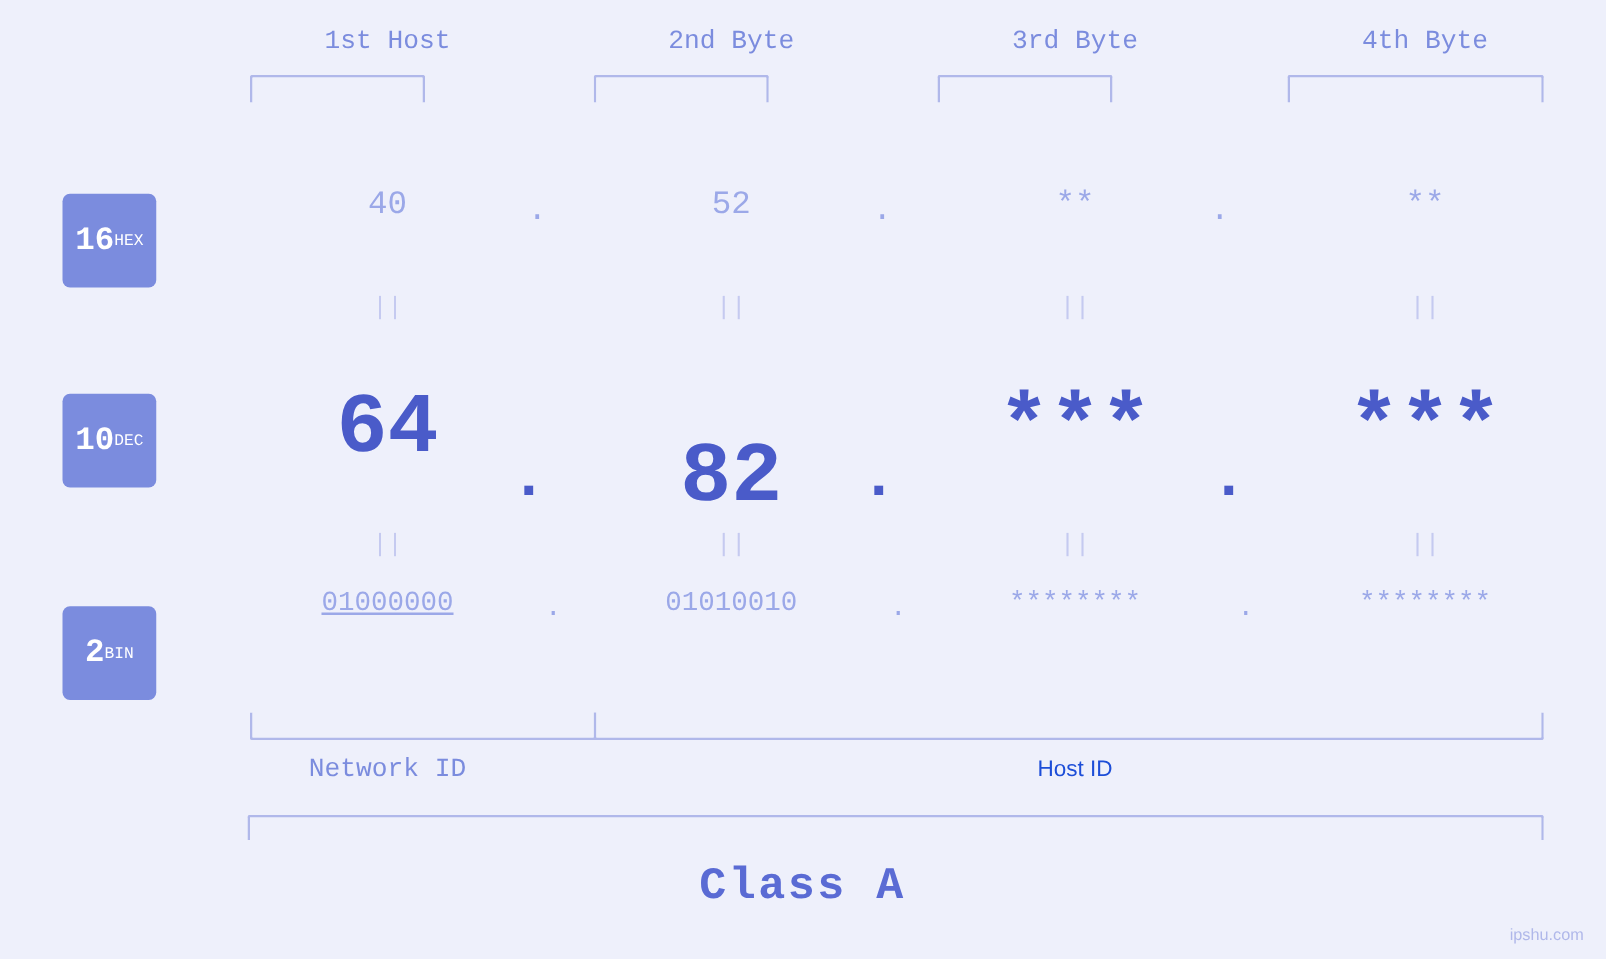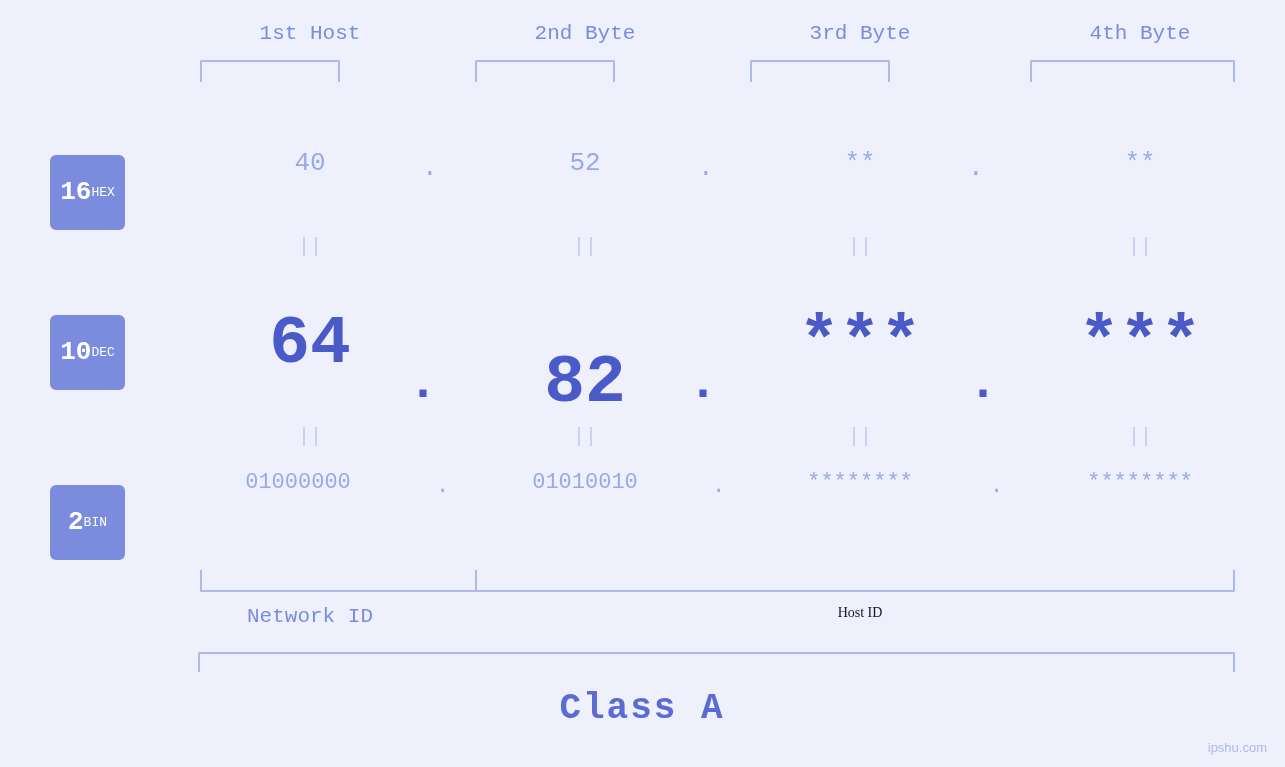--- a/index.html
+++ b/index.html
@@ -228,34 +228,34 @@
   <div class="abs eq-2" style="left: 310px;">||</div>
   <div class="abs eq-2" style="left: 585px;">||</div>
   <div class="abs eq-2" style="left: 860px;">||</div>
   <div class="abs eq-2" style="left: 1140px;">||</div>
 
   <div class="abs badge" style="top: 485px;">
     <span class="badge-num">2</span>
     <span class="badge-lbl">BIN</span>
   </div>
 
-  <div class="abs bin-val" style="left: 298px;">01000000</div>
+  <div class="abs bin-val" style="left: 310px; text-decoration: underline;">01000000</div>
   <div class="abs dot-bin" style="left: 436px;">.</div>
   <div class="abs bin-val" style="left: 585px;">01010010</div>
   <div class="abs dot-bin" style="left: 712px;">.</div>
   <div class="abs bin-val" style="left: 860px;">********</div>
   <div class="abs dot-bin" style="left: 990px;">.</div>
   <div class="abs bin-val" style="left: 1140px;">********</div>
 
   <div class="abs brk-bot" style="left: 200px; right: 808px;"></div>
 
   <div class="abs brk-bot" style="left: 475px; right: 50px;"></div>
 
   <div class="abs" style="top: 605px; left: 310px; transform: translateX(-50%); color: #7b8cde; font-size: 21px; font-family: 'Courier New', Courier, monospace;">Network ID</div>
-  <div class="abs" style="top: 605px; left: 860px; transform: translateX(-50%); color: #0f172a; font-size: 14px; font-family: Liberation Serif, serif;">Host ID</div>
+  <div class="abs" style="top: 605px; left: 860px; transform: translateX(-50%); color: #1d4ed8; font-size: 18px; font-family: Liberation Sans, sans-serif;">Host ID</div>
 
   <div class="brk-full abs"></div>
 
   <div class="abs" style="top: 688px; left: 642px; transform: translateX(-50%); color: #5a6bd4; font-size: 36px; font-family: 'Courier New', Courier, monospace; font-weight: bold; letter-spacing: 2px;">Class A</div>
 
   <div class="abs watermark" style="bottom: 12px; right: 18px; color: #b0b8ea; font-size: 13px; font-family: Arial, sans-serif;">ipshu.com</div>
 
 </div>
 
 </body></html>

